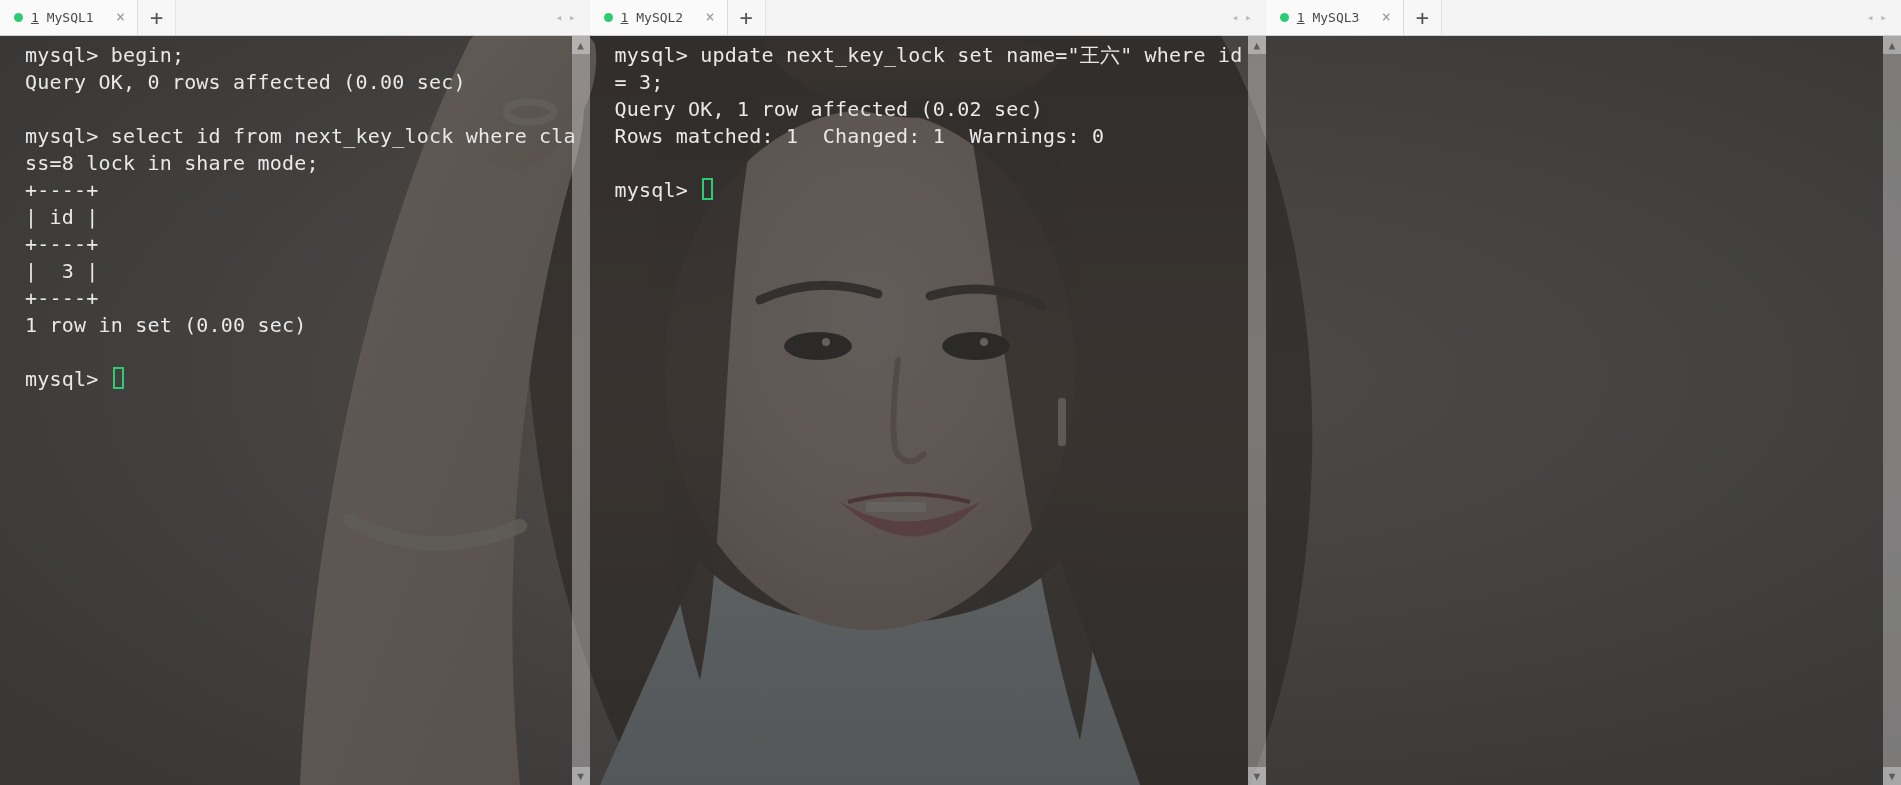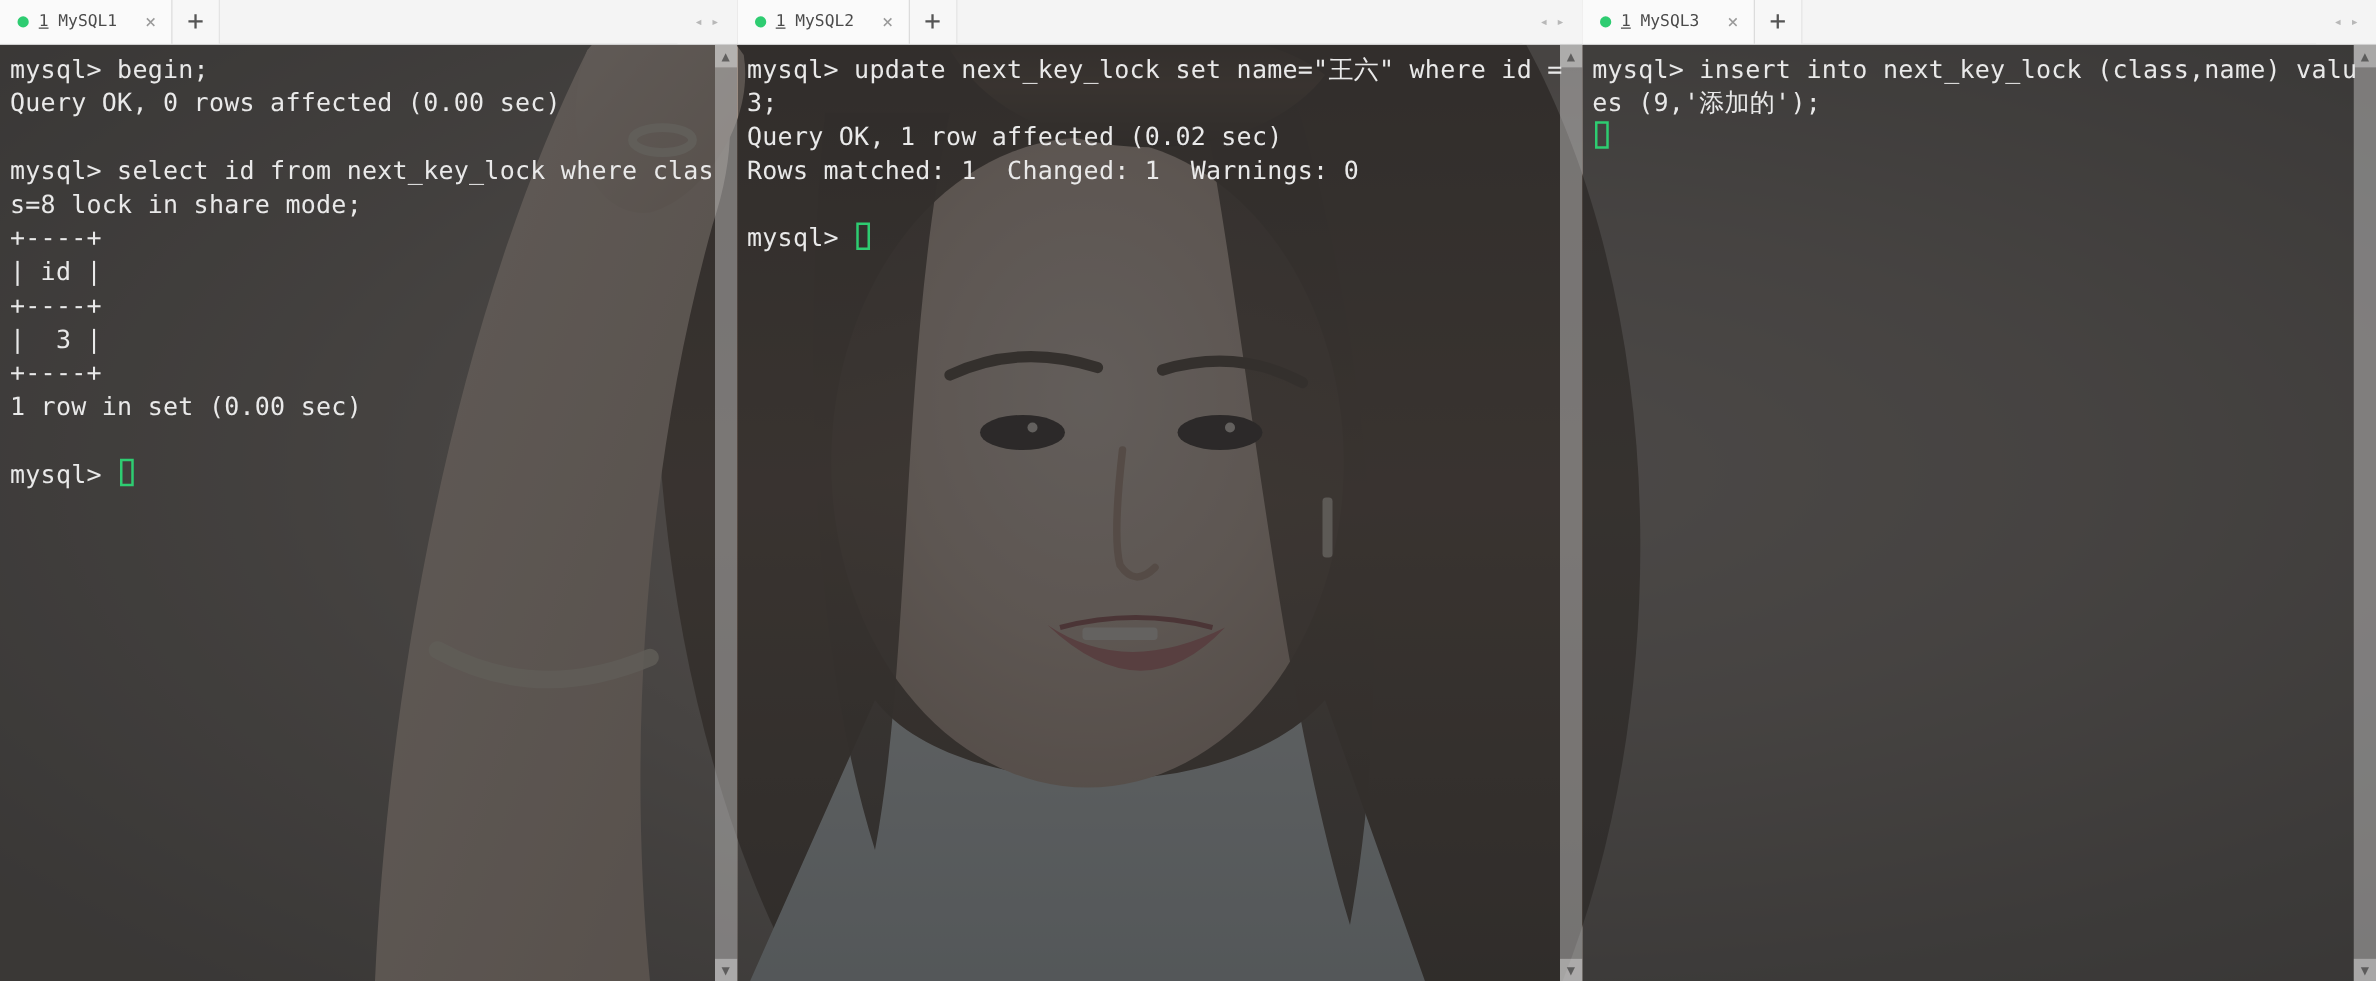--- a/index.html
+++ b/index.html
@@ -110,20 +110,21 @@
   .term {
     position: relative;
     padding: 6px 8px 6px 8px;
     color: #e9e9e9;
     font-size: 20px;
     line-height: 27px;
     white-space: pre-wrap;
     word-break: break-all;
     font-family: "DejaVu Sans Mono", Consolas, monospace;
     letter-spacing: 0.2px;
+    margin-left: 17px;
   }
   .cursor {
     display: inline-block;
     width: 11px;
     height: 22px;
     border: 2px solid #2ecc71;
     vertical-align: -3px;
     margin-left: 2px;
   }
 
@@ -285,22 +286,20 @@
         <div class="tab">
           <span class="dot"></span>
           <span class="title"><span class="u">1</span><span> MySQL3</span></span>
           <span class="close">×</span>
         </div>
         <div class="newtab">+</div>
         <div class="arrows">◂ ▸</div>
       </div>
       <div class="term-wrap">
         <div class="term-overlay"></div>
-        <div class="term"><span>mysql&gt; insert into next_key_lock (class,name) values (9,'添加的');
-</span><span class="cursor"></span></div>
         <div class="scrollbar">
           <div class="btn">▲</div>
           <div class="track"></div>
           <div class="btn">▼</div>
         </div>
       </div>
     </div>
   </div>
 
 </body></html>

